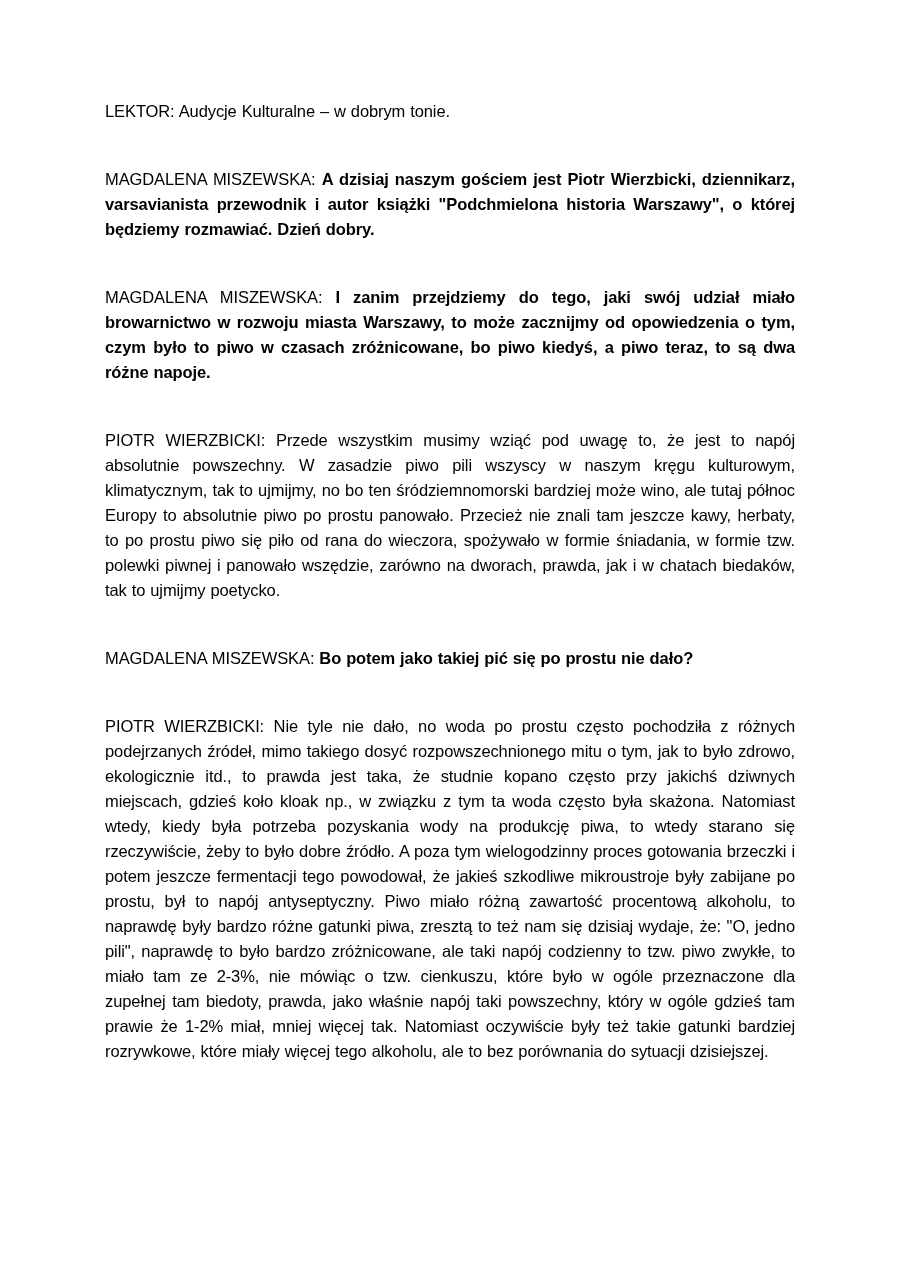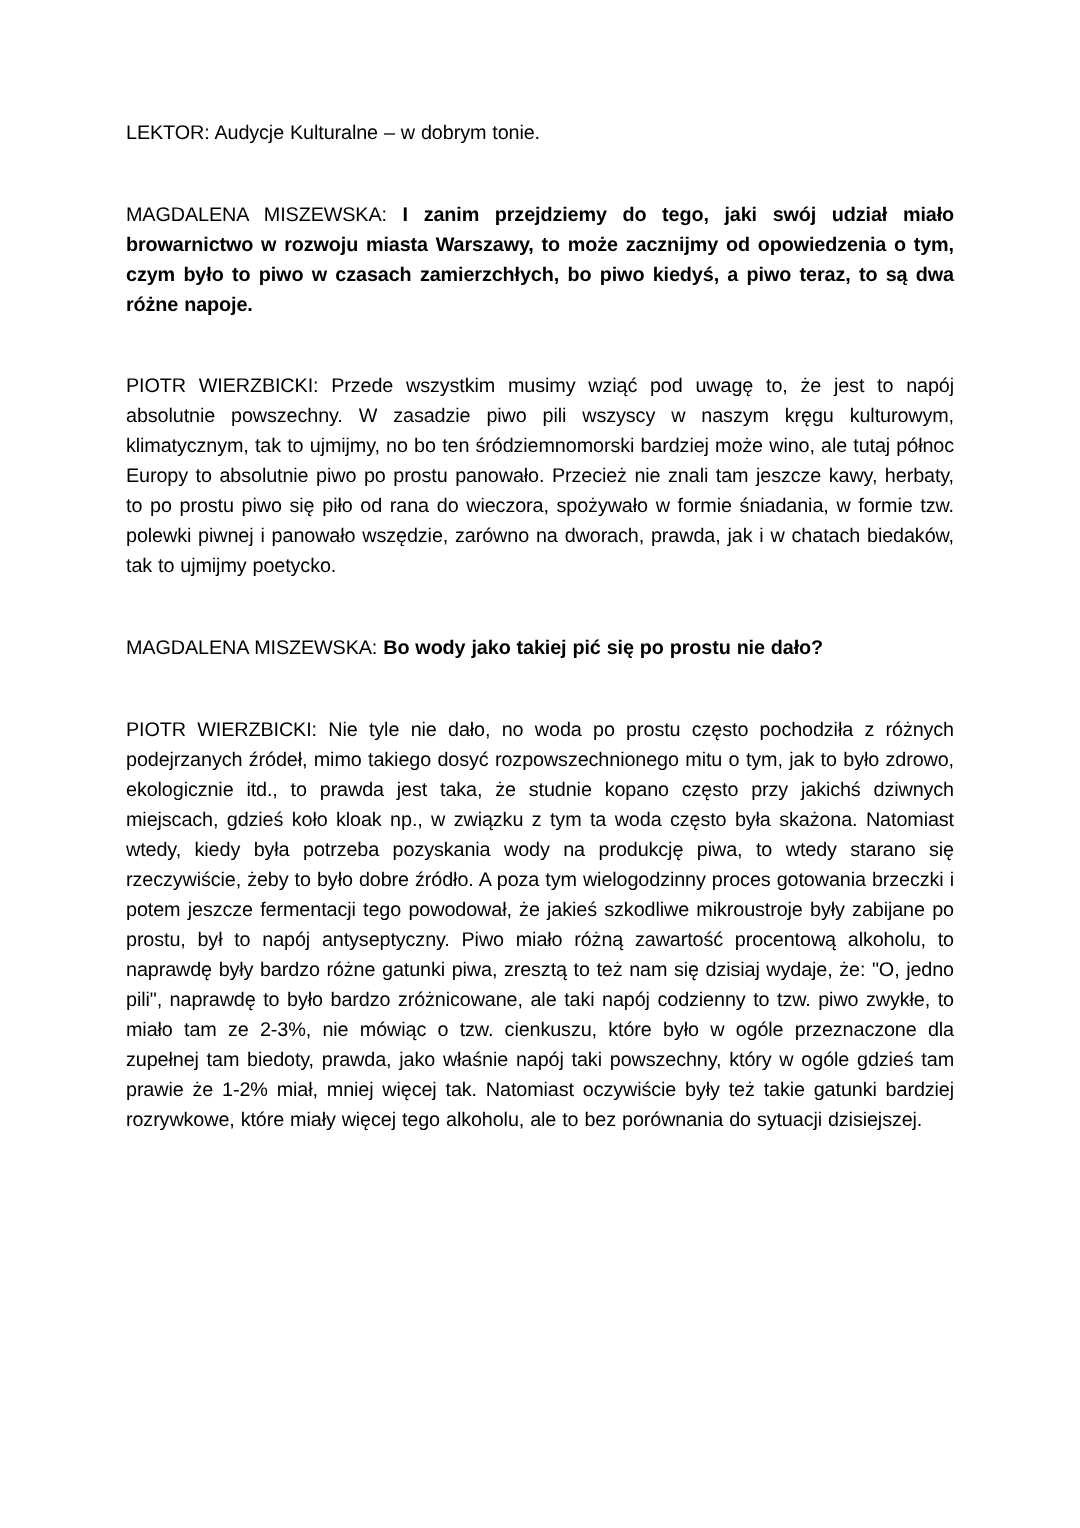--- a/index.html
+++ b/index.html
@@ -42,24 +42,25 @@
     text-align-last: justify;
   }
 </style>
 </head>
 <body>
 
 <div class="page">
   <div class="transcript">
   <p class="speech-regular"><span class="speaker">LEKTOR: </span><span class="speech">Audycje Kulturalne – w dobrym tonie.</span></p>
 
+  <p class="speech-bold"><span class="speaker">MAGDALENA MISZEWSKA: </span><span class="speech">A dzisiaj naszym gościem jest Piotr Wierzbicki, dziennikarz, varsavianista przewodnik i autor książki "Podchmielona historia Warszawy", o której będziemy rozmawiać. Dzień dobry.</span></p>
 
 
-  <p class="speech-bold"><span class="speaker">MAGDALENA MISZEWSKA: </span><span class="speech">I zanim przejdziemy do tego, jaki swój udział miało browarnictwo w rozwoju miasta Warszawy, to może zacznijmy od opowiedzenia o tym, czym było to piwo w czasach zamierzchłych, bo piwo kiedyś, a piwo teraz, to są dwa różne napoje.</span></p>
+  <p class="speech-bold"><span class="speaker">MAGDALENA MISZEWSKA: </span><span class="speech">I zanim przejdziemy do tego, jaki swój udział miało browarnictwo w rozwoju miasta Warszawy, to może zacznijmy od opowiedzenia o tym, czym było to piwo w czasach zróżnicowane, bo piwo kiedyś, a piwo teraz, to są dwa różne napoje.</span></p>
 
   <p class="speech-regular"><span class="speaker">PIOTR WIERZBICKI: </span><span class="speech">Przede wszystkim musimy wziąć pod uwagę to, że jest to napój absolutnie powszechny. W zasadzie piwo pili wszyscy w naszym kręgu kulturowym, klimatycznym, tak to ujmijmy, no bo ten śródziemnomorski bardziej może wino, ale tutaj północ Europy to absolutnie piwo po prostu panowało. Przecież nie znali tam jeszcze kawy, herbaty, to po prostu piwo się piło od rana do wieczora, spożywało w formie śniadania, w formie tzw. polewki piwnej i panowało wszędzie, zarówno na dworach, prawda, jak i w chatach biedaków, tak to ujmijmy poetycko.</span></p>
 
-  <p class="speech-bold"><span class="speaker">MAGDALENA MISZEWSKA: </span><span class="speech">Bo wody jako takiej pić się po prostu nie dało?</span></p>
+  <p class="speech-bold"><span class="speaker">MAGDALENA MISZEWSKA: </span><span class="speech">Bo potem jako takiej pić się po prostu nie dało?</span></p>
 
   <p class="speech-regular"><span class="speaker">PIOTR WIERZBICKI: </span><span class="speech">Nie tyle nie dało, no woda po prostu często pochodziła z różnych podejrzanych źródeł, mimo takiego dosyć rozpowszechnionego mitu o tym, jak to było zdrowo, ekologicznie itd., to prawda jest taka, że studnie kopano często przy jakichś dziwnych miejscach, gdzieś koło kloak np., w związku z tym ta woda często była skażona. Natomiast wtedy, kiedy była potrzeba pozyskania wody na produkcję piwa, to wtedy starano się rzeczywiście, żeby to było dobre źródło. A poza tym wielogodzinny proces gotowania brzeczki i potem jeszcze fermentacji tego powodował, że jakieś szkodliwe mikroustroje były zabijane po prostu, był to napój antyseptyczny. Piwo miało różną zawartość procentową alkoholu, to naprawdę były bardzo różne gatunki piwa, zresztą to też nam się dzisiaj wydaje, że: "O, jedno pili", naprawdę to było bardzo zróżnicowane, ale taki napój codzienny to tzw. piwo zwykłe, to miało tam ze 2-3%, nie mówiąc o tzw. cienkuszu, które było w ogóle przeznaczone dla zupełnej tam biedoty, prawda, jako właśnie napój taki powszechny, który w ogóle gdzieś tam prawie że 1-2% miał, mniej więcej tak. Natomiast oczywiście były też takie gatunki bardziej rozrywkowe, które miały więcej tego alkoholu, ale to bez porównania do sytuacji dzisiejszej.</span></p>
 
 </div>
 </div>
 
 </body></html>

